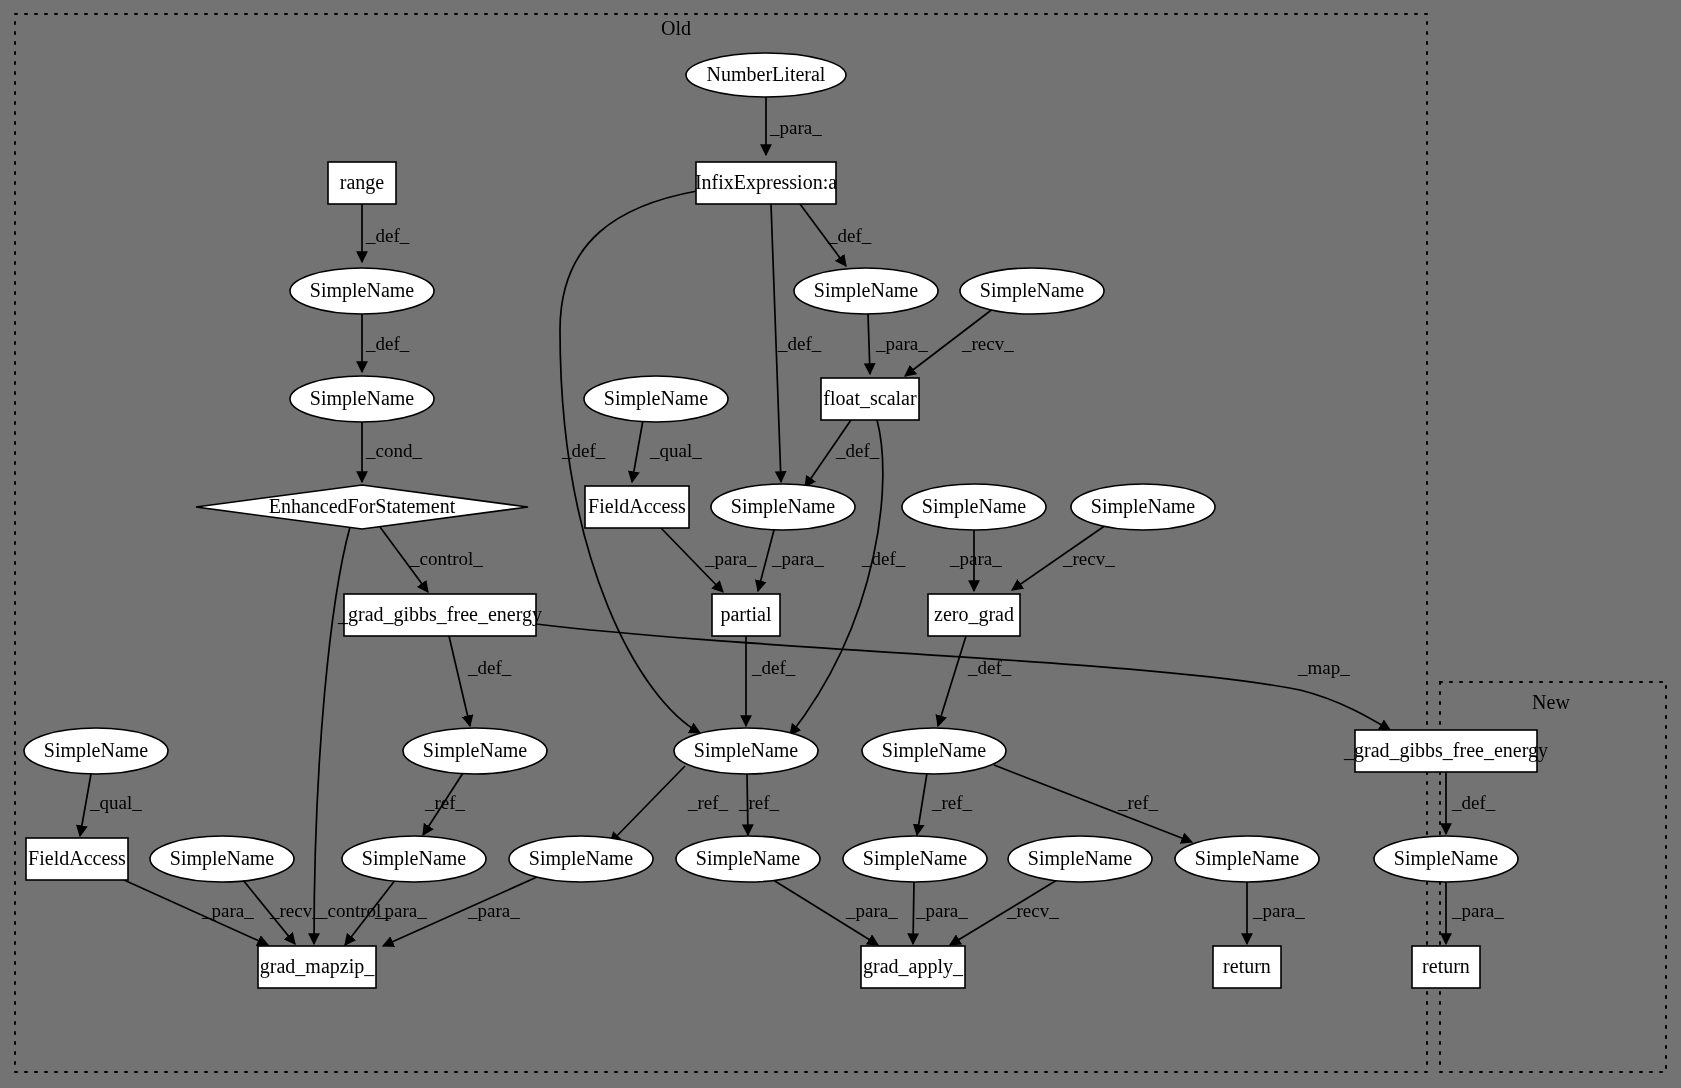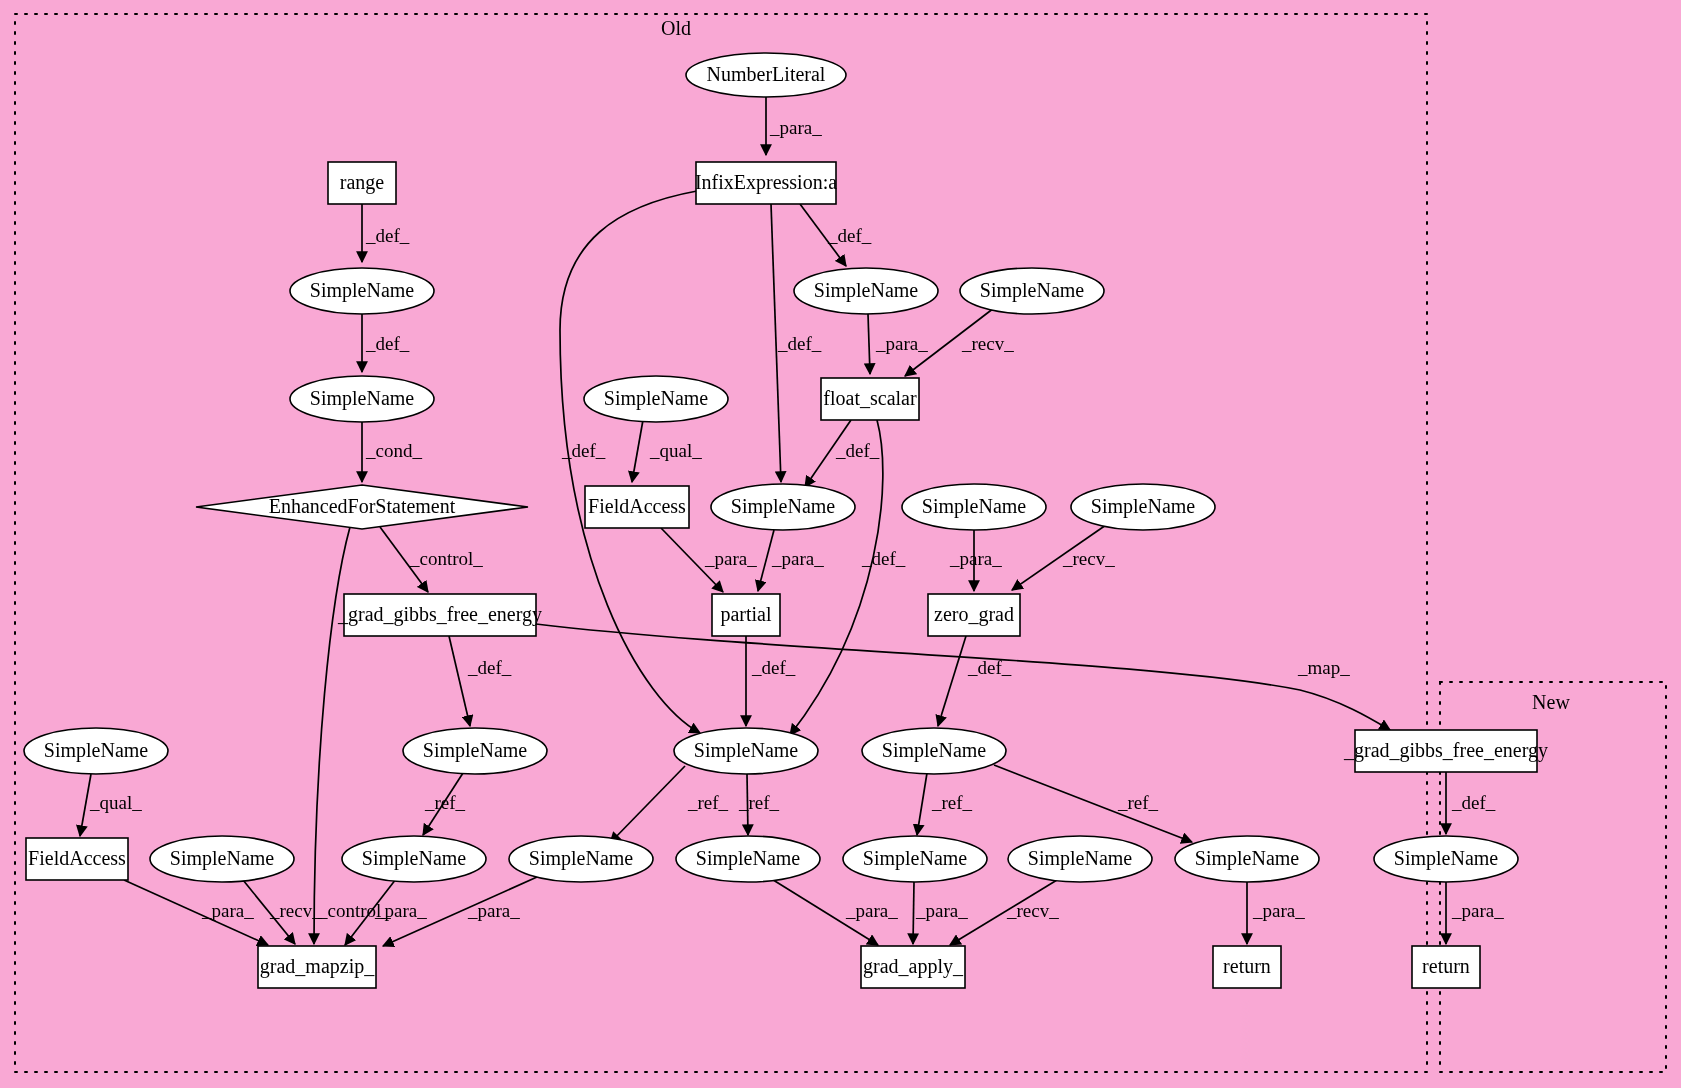--- a/index.html
+++ b/index.html
@@ -4,21 +4,21 @@
 <style>
   html, body {
     margin: 0;
     padding: 0;
     background: #ffffff;
   }
   #canvas-wrap {
     position: relative;
     width: 1681px;
     height: 1088px;
-    background: #f9a8d4;
+    background: #737373;
     font-family: "Liberation Serif", "DejaVu Serif", serif;
   }
   svg#graph {
     display: block;
     width: 1681px;
     height: 1088px;
   }
   .cluster-border {
     fill: none;
     stroke: #000000;

